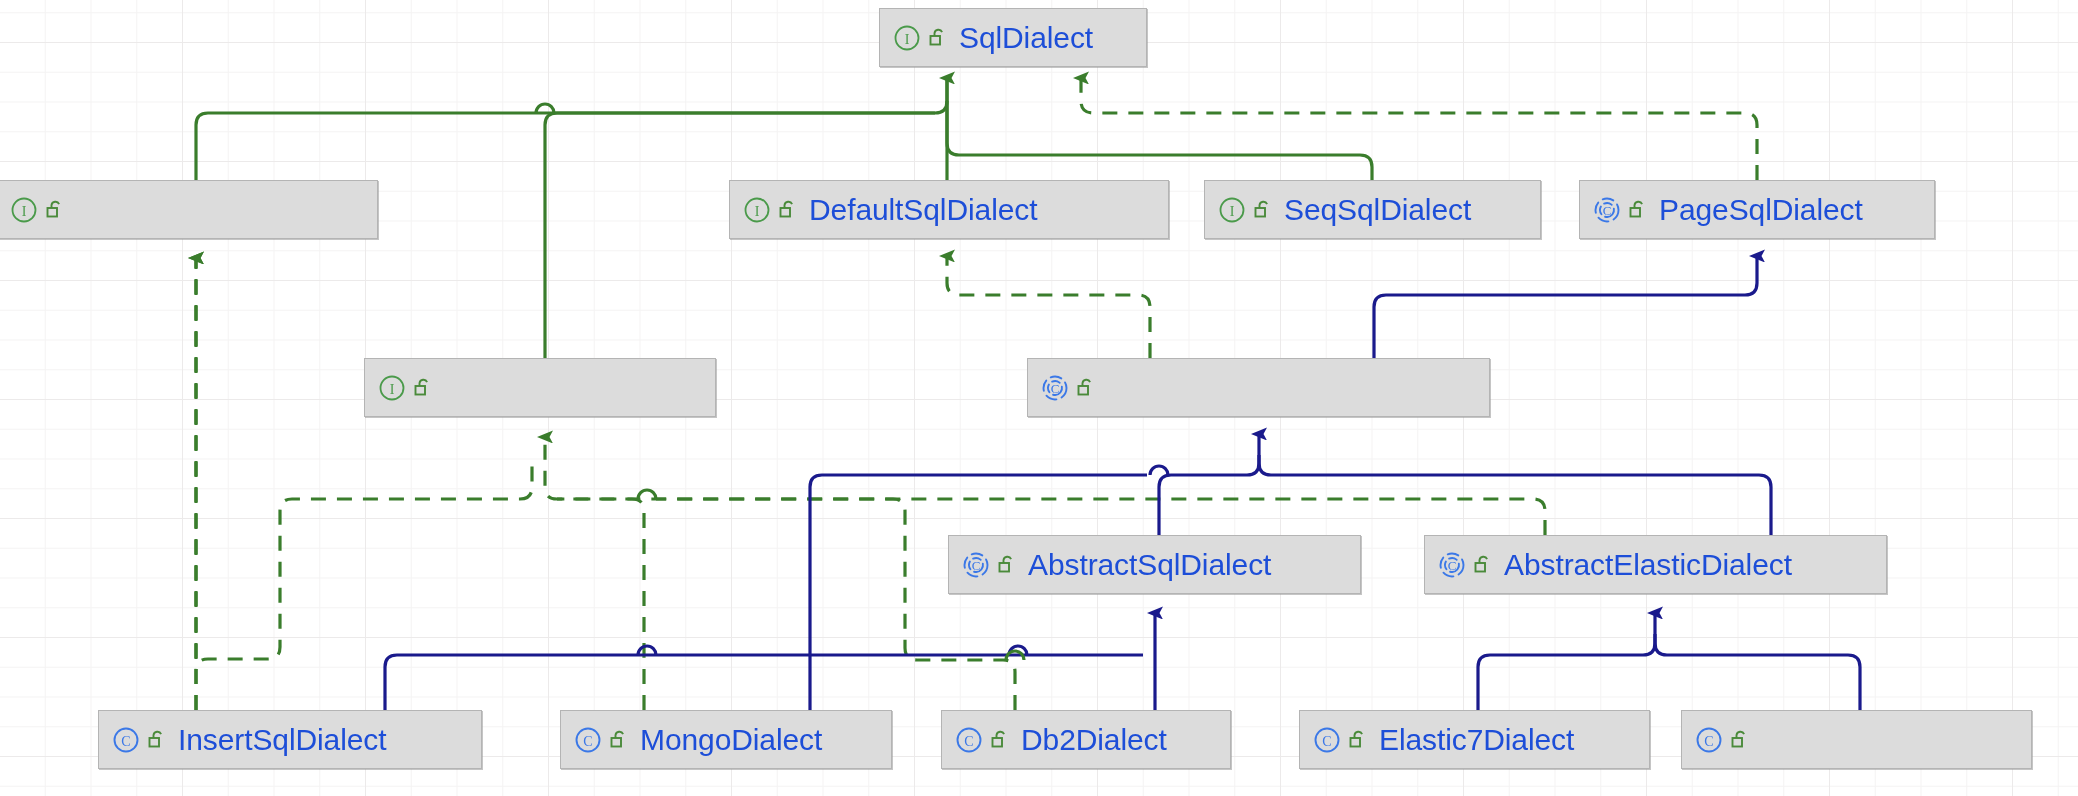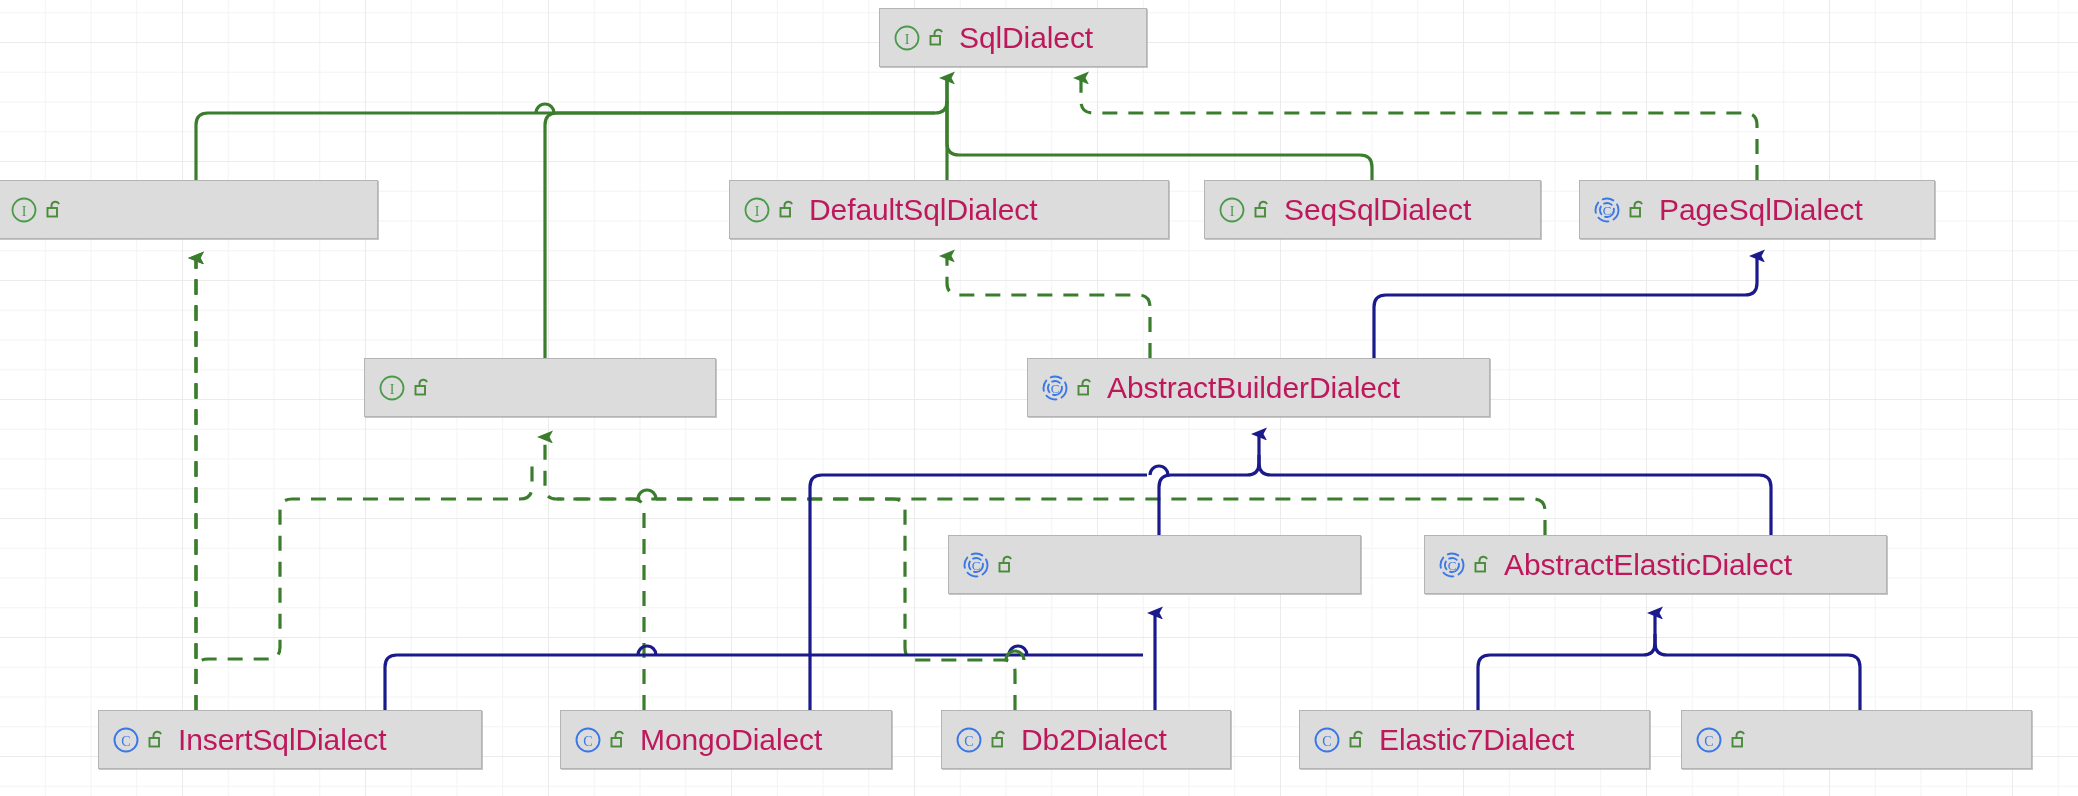--- a/index.html
+++ b/index.html
@@ -29,21 +29,21 @@
     padding:0 14px 0 12px;
     height:59px;
     white-space:nowrap;
   }
   .node .ico{flex:0 0 auto;display:inline-flex;align-items:center;justify-content:center;}
   .kind-ico{width:30px;height:30px;margin-right:5px;}
   .lock-ico{width:22px;height:24px;margin-right:10px;}
   .node .lbl{
     font-size:30px;
     line-height:34px;
-    color:#be185d;
+    color:#1d4ed8;
     font-family:"Liberation Sans",sans-serif;
     letter-spacing:-0.1px;
   }
 </style>
 </head>
 <body>
 
 <div id="canvas">
 
   <svg id="edges" viewBox="0 0 2078 796" xmlns="http://www.w3.org/2000/svg">
@@ -245,36 +245,36 @@
             <circle cx="15" cy="15" r="7" fill="none" stroke="#3b78e7" stroke-width="1.9" stroke-dasharray="8,4.5" stroke-linecap="round" transform="rotate(40 15 15)"></circle>
             <text x="15" y="20" text-anchor="middle" font-family="Liberation Serif,serif" font-size="13" fill="#3b78e7">C</text>
           </svg>
         </span>
         <span class="ico lock-ico">
           <svg viewBox="0 0 22 24" width="22" height="24">
             <path d="M7.5,10 V7.2 a4,4 0 0 1 7.6,-1.1" fill="none" stroke="#4a8a3a" stroke-width="1.9"></path>
             <rect x="3.5" y="10" width="9.5" height="8.5" fill="none" stroke="#4a8a3a" stroke-width="1.9"></rect>
           </svg>
         </span>
-        <span class="lbl">AbstractBuilderDialect</span>
       </div>
       <div class="node" style="left: 948px; top: 535px; width: 413px;">
         <span class="ico kind-ico">
           <svg viewBox="0 0 30 30" width="30" height="30">
             <circle cx="15" cy="15" r="11.5" fill="none" stroke="#3b78e7" stroke-width="1.9" stroke-dasharray="11,5.5" stroke-linecap="round"></circle>
             <circle cx="15" cy="15" r="7" fill="none" stroke="#3b78e7" stroke-width="1.9" stroke-dasharray="8,4.5" stroke-linecap="round" transform="rotate(40 15 15)"></circle>
             <text x="15" y="20" text-anchor="middle" font-family="Liberation Serif,serif" font-size="13" fill="#3b78e7">C</text>
           </svg>
         </span>
         <span class="ico lock-ico">
           <svg viewBox="0 0 22 24" width="22" height="24">
             <path d="M7.5,10 V7.2 a4,4 0 0 1 7.6,-1.1" fill="none" stroke="#4a8a3a" stroke-width="1.9"></path>
             <rect x="3.5" y="10" width="9.5" height="8.5" fill="none" stroke="#4a8a3a" stroke-width="1.9"></rect>
           </svg>
         </span>
+        <span class="lbl">AbstractSqlDialect</span>
       </div>
       <div class="node" style="left: 1424px; top: 535px; width: 463px;">
         <span class="ico kind-ico">
           <svg viewBox="0 0 30 30" width="30" height="30">
             <circle cx="15" cy="15" r="11.5" fill="none" stroke="#3b78e7" stroke-width="1.9" stroke-dasharray="11,5.5" stroke-linecap="round"></circle>
             <circle cx="15" cy="15" r="7" fill="none" stroke="#3b78e7" stroke-width="1.9" stroke-dasharray="8,4.5" stroke-linecap="round" transform="rotate(40 15 15)"></circle>
             <text x="15" y="20" text-anchor="middle" font-family="Liberation Serif,serif" font-size="13" fill="#3b78e7">C</text>
           </svg>
         </span>
         <span class="ico lock-ico">

